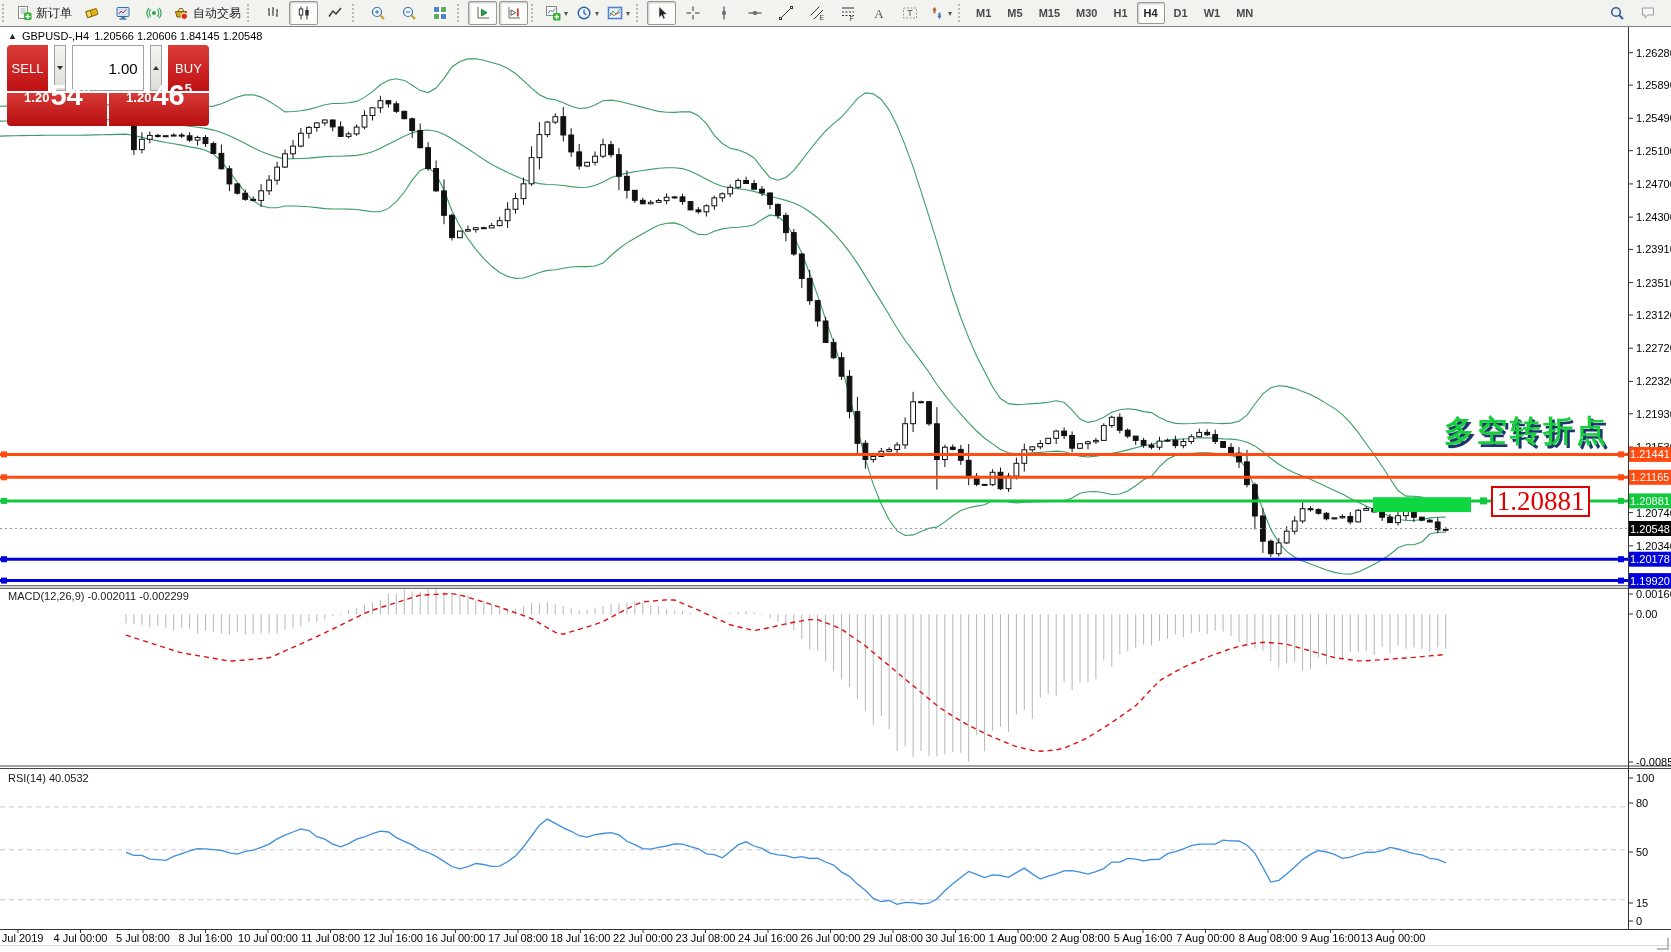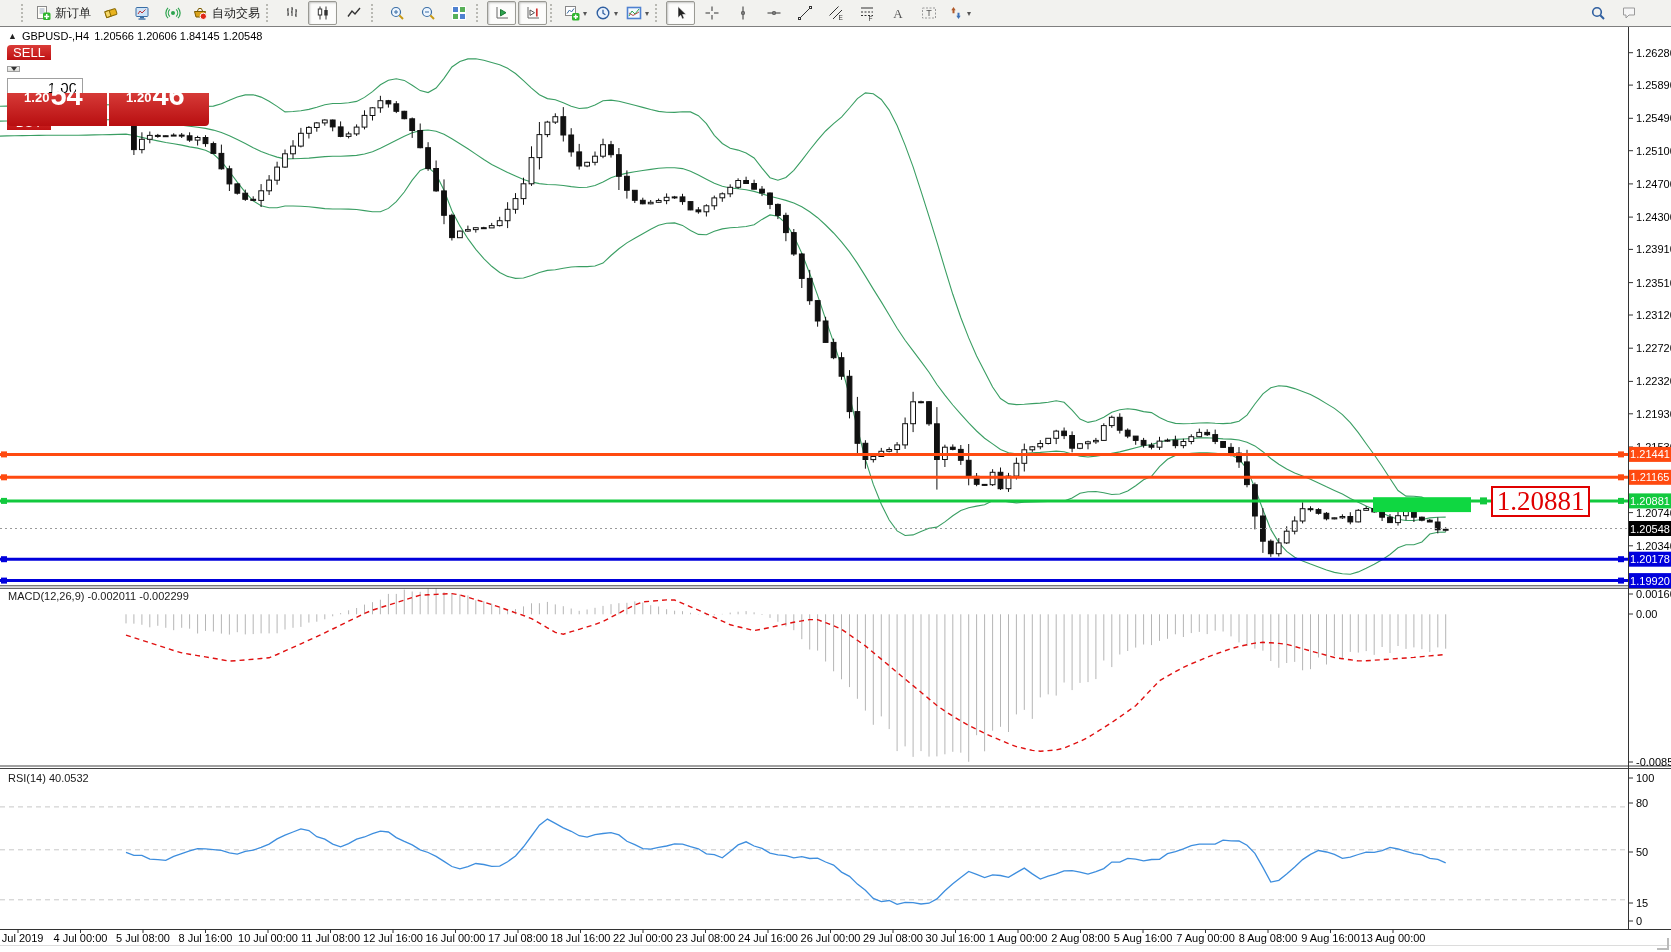--- a/index.html
+++ b/index.html
@@ -1,19 +1,19 @@
 <!DOCTYPE html>
 <html><head>
 <meta charset="utf-8">
 <style>
   html,body{margin:0;padding:0;background:#fff;width:1671px;height:952px;overflow:hidden;
     font-family:"Liberation Sans",sans-serif;-webkit-font-smoothing:antialiased;}
   
   .toolbar{height:27px;background:#f2f2ef;border-bottom:1px solid #7f7f7f;display:flex;align-items:center;
-    padding:0 19px;box-sizing:border-box;white-space:nowrap;}
+    padding:0 0;box-sizing:border-box;white-space:nowrap;}
   .tb-grip{width:4px;height:18px;border-left:2px dotted #b9b9b3;margin:0 4px 0 2px;}
   .tb-btn{height:22px;min-width:23px;display:inline-flex;align-items:center;justify-content:center;
     border:1px solid transparent;border-radius:2px;margin:0 1px;padding:0 2px;color:#333;}
   .tb-btn.pressed{background:#fcfcfb;border:1px solid #9a9a94;box-shadow:inset 1px 1px 2px rgba(0,0,0,.22);}
   .tb-btn .lbl{font-size:12px;margin-left:4px;color:#222;}
   .tb-btn .caret{font-size:8px;color:#555;margin-left:3px;}
   .tb-tfbtn{height:20px;padding:0 6px;display:inline-flex;align-items:center;font-size:11px;font-weight:700;
     color:#4a4a4a;border:1px solid transparent;border-radius:2px;margin:0 1px;}
   .tb-tfbtn.active{background:#fcfcfb;border:1px solid #9a9a94;box-shadow:inset 1px 1px 2px rgba(0,0,0,.22);color:#222;}
   .tb-right{margin-left:auto;display:flex;align-items:center;margin-right:8px;}
@@ -24,21 +24,21 @@
   .symbol-line .arrow{font-size:9px;color:#222;}
   .macd-label,.rsi-label{position:absolute;left:8px;font-size:11px;color:#1a1a1a;}
   .macd-label{top:563px;} .rsi-label{top:745px;}
   .annotation{position:absolute;left:1444px;top:384px;font-size:30px;font-weight:700;color:#17cf3a;
     letter-spacing:3px;text-shadow:2.5px 2.5px 0 rgba(16,42,100,.95);}
   .price-box{position:absolute;left:1491px;top:459px;width:95px;height:27px;background:#fff;
     border:2px solid #e00000;color:#e00000;font-family:"Liberation Serif",serif;font-size:27px;
     line-height:26px;text-align:center;}
   
   .trade-panel{position:absolute;left:7px;top:18px;width:202px;}
-  .tp-row1{display:flex;gap:6px;height:46px;flex-direction:column;}
+  .tp-row1{display:flex;gap:6px;height:46px;}
   .tp-btn{background:linear-gradient(180deg,#da3c38,#bf1113);color:#fff;font-size:13px;display:flex;
     align-items:center;justify-content:center;width:44px;}
   .tp-btn.sell{border-radius:4px 0 0 0;}
   .tp-btn.buy{border-radius:0 4px 0 0;}
   .tp-step{width:13px;background:linear-gradient(180deg,#f4f4f2,#dcdcd8);border:1px solid #a0a0a0;box-sizing:border-box;
     display:flex;align-items:center;justify-content:center;}
   .tp-step .tri-dn{width:0;height:0;border-left:3.5px solid transparent;border-right:3.5px solid transparent;border-top:4.5px solid #333;}
   .tp-step .tri-up{width:0;height:0;border-left:3.5px solid transparent;border-right:3.5px solid transparent;border-bottom:4.5px solid #333;}
   .tp-lot{width:76px;background:#fff;border:1px solid #a0a0a0;box-sizing:border-box;font-size:15px;color:#000;
     display:flex;align-items:center;justify-content:flex-end;padding-right:5px;}
@@ -294,20 +294,32 @@
       </div>
       <div class="tb-btn">
         <span style="display: inline-flex;">
           <svg width="16" height="16" viewBox="0 0 16 16">
             <path d="M5.5 2l2.2 3.2H6.5v3H4.5v-3H3.3z" fill="#b05a2a"></path>
             <path d="M10.5 14l-2.2-3.2h1.2v-3h2v3h1.2z" fill="#3f72b8"></path>
           </svg>
         </span>
         <span class="caret">▾</span>
       </div>
+    </div>
+  <div id="tb-tf" style="display:flex;align-items:center;">
+      <div class="tb-grip"></div>
+      <div class="tb-tfbtn">M1</div>
+      <div class="tb-tfbtn">M5</div>
+      <div class="tb-tfbtn">M15</div>
+      <div class="tb-tfbtn">M30</div>
+      <div class="tb-tfbtn">H1</div>
+      <div class="tb-tfbtn active">H4</div>
+      <div class="tb-tfbtn">D1</div>
+      <div class="tb-tfbtn">W1</div>
+      <div class="tb-tfbtn">MN</div>
     </div>
   <div class="tb-right" id="tb-right">
       <div class="tb-btn">
         <span style="display:inline-flex">
           <svg width="16" height="16" viewBox="0 0 16 16">
             <circle cx="7" cy="7" r="4.3" fill="none" stroke="#2f5fa0" stroke-width="1.6"></circle>
             <line x1="10.3" y1="10.3" x2="14" y2="14" stroke="#2f5fa0" stroke-width="2"></line>
           </svg>
         </span>
       </div>
@@ -1007,15 +1019,16 @@
       <div class="tp-price">
         <span class="small">1.20</span>
           <span class="big">46</span>
           <span class="sup">5</span>
       </div>
     </div>
   </div>
 
   <div class="macd-label">MACD(12,26,9) -0.002011 -0.002299</div>
   <div class="rsi-label">RSI(14) 40.0532</div>
+  <div class="annotation">多空转折点</div>
   <div class="price-box">1.20881</div>
   <div class="resize-grip"></div>
 </div>
 
 </body></html>

